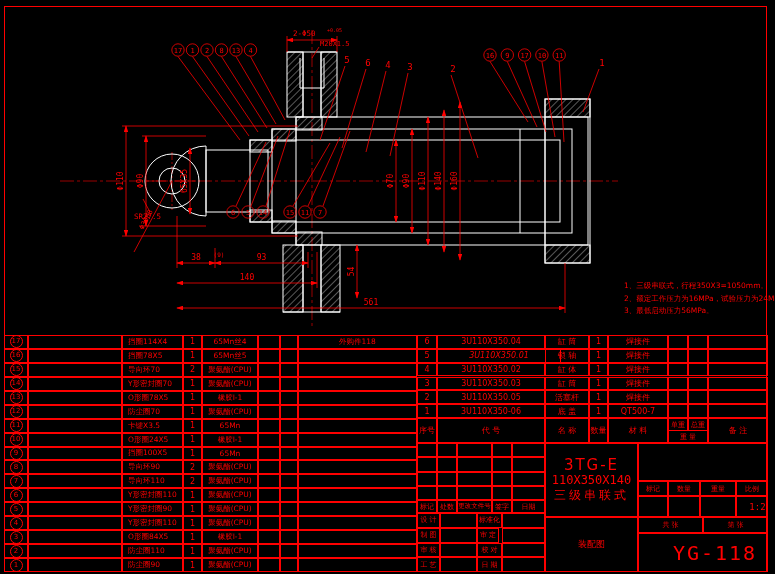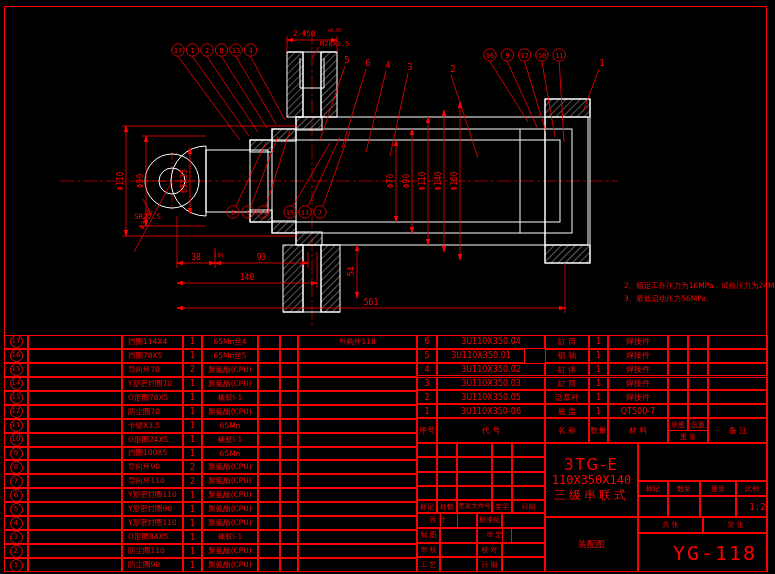--- a/index.html
+++ b/index.html
@@ -183,20 +183,21 @@
       <line x1="293" y1="206" x2="330" y2="143" stroke="#f00" stroke-width="0.8" fill="none"></line>
       <circle cx="305" cy="212" r="6.2" stroke="#f00" stroke-width="0.8" fill="none"></circle>
       <text x="305" y="214.6" fill="#f00" font-size="7" font-family="DejaVu Sans Mono,monospace" text-anchor="middle">11</text>
       <line x1="308" y1="206" x2="340" y2="137" stroke="#f00" stroke-width="0.8" fill="none"></line>
       <circle cx="320" cy="212" r="6.2" stroke="#f00" stroke-width="0.8" fill="none"></circle>
       <text x="320" y="214.6" fill="#f00" font-size="7" font-family="DejaVu Sans Mono,monospace" text-anchor="middle">7</text>
       <line x1="323" y1="206" x2="350" y2="131" stroke="#f00" stroke-width="0.8" fill="none"></line>
     </svg></div>
 
 <div id="notes">
+  <div>1、三级串联式，行程350X3=1050mm。</div>
   <div>2、额定工作压力为16MPa，试验压力为24MPa。</div>
   <div>3、最低启动压力56MPa。</div>
 </div>
 
 <div id="tables">
     <div class="cell" style="left: 4px; top: 335px; width: 24px; height: 13.9412px;">
       <span class="circ">17</span>
     </div>
     <div class="cell" style="left: 28px; top: 335px; width: 94px; height: 13.9412px;"></div>
     <div class="cell l" style="left: 122px; top: 335px; width: 61px; height: 13.9412px; font-size: 7.5px;">挡圈114X4</div>
@@ -367,21 +368,21 @@
     <div class="cell" style="left: 298px; top: 558.059px; width: 119px; height: 13.9412px; font-size: 7.5px;"></div>
     <div class="cell" style="left: 417px; top: 335px; width: 20px; height: 13.8333px;">6</div>
     <div class="cell" style="left: 437px; top: 335px; width: 108px; height: 13.8333px;">3U110X350.04</div>
     <div class="cell" style="left: 545px; top: 335px; width: 44px; height: 13.8333px;">缸 筒</div>
     <div class="cell" style="left: 589px; top: 335px; width: 19px; height: 13.8333px;">1</div>
     <div class="cell" style="left: 608px; top: 335px; width: 60px; height: 13.8333px;">焊接件</div>
     <div class="cell" style="left: 668px; top: 335px; width: 20px; height: 13.8333px;"></div>
     <div class="cell" style="left: 688px; top: 335px; width: 20px; height: 13.8333px;"></div>
     <div class="cell" style="left: 708px; top: 335px; width: 60px; height: 13.8333px;"></div>
     <div class="cell" style="left: 417px; top: 348.833px; width: 20px; height: 13.8333px;">5</div>
-    <div class="cell" style="left: 437px; top: 348.833px; width: 88px; height: 13.8333px;">3U110X350.01</div>
+    <div class="cell" style="left: 437px; top: 348.833px; width: 124px; height: 13.8333px; font-style: italic;">3U110X350.01</div>
     <div class="cell" style="left: 545px; top: 348.833px; width: 44px; height: 13.8333px;">锁 轴</div>
     <div class="cell" style="left: 589px; top: 348.833px; width: 19px; height: 13.8333px;">1</div>
     <div class="cell" style="left: 608px; top: 348.833px; width: 60px; height: 13.8333px;">焊接件</div>
     <div class="cell" style="left: 668px; top: 348.833px; width: 20px; height: 13.8333px;"></div>
     <div class="cell" style="left: 688px; top: 348.833px; width: 20px; height: 13.8333px;"></div>
     <div class="cell" style="left: 708px; top: 348.833px; width: 60px; height: 13.8333px;"></div>
     <div class="cell" style="left: 417px; top: 362.667px; width: 20px; height: 13.8333px;">4</div>
     <div class="cell" style="left: 437px; top: 362.667px; width: 108px; height: 13.8333px;">3U110X350.02</div>
     <div class="cell" style="left: 545px; top: 362.667px; width: 44px; height: 13.8333px;">缸 体</div>
     <div class="cell" style="left: 589px; top: 362.667px; width: 19px; height: 13.8333px;">1</div>
@@ -440,27 +441,27 @@
     <div class="cell" style="left: 417px; top: 485.75px; width: 20px; height: 14.25px;"></div>
     <div class="cell" style="left: 437px; top: 485.75px; width: 20px; height: 14.25px;"></div>
     <div class="cell" style="left: 457px; top: 485.75px; width: 35px; height: 14.25px;"></div>
     <div class="cell" style="left: 492px; top: 485.75px; width: 20px; height: 14.25px;"></div>
     <div class="cell" style="left: 512px; top: 485.75px; width: 33px; height: 14.25px;"></div>
     <div class="cell" style="left: 417px; top: 500px; width: 20px; height: 13px; font-size: 7px;">标记</div>
     <div class="cell" style="left: 437px; top: 500px; width: 20px; height: 13px; font-size: 7px;">处数</div>
     <div class="cell" style="left: 457px; top: 500px; width: 35px; height: 13px; font-size: 6.5px;">更改文件号</div>
     <div class="cell" style="left: 492px; top: 500px; width: 20px; height: 13px; font-size: 7px;">签字</div>
     <div class="cell" style="left: 512px; top: 500px; width: 33px; height: 13px; font-size: 7px;">日期</div>
-    <div class="cell" style="left: 417px; top: 513px; width: 41px; height: 14.75px; font-size: 7px;">设 计</div>
+    <div class="cell" style="left: 417px; top: 513px; width: 23px; height: 14.75px; font-size: 7px;">设 计</div>
     <div class="cell" style="left: 440px; top: 513px; width: 37px; height: 14.75px;"></div>
     <div class="cell" style="left: 477px; top: 513px; width: 25px; height: 14.75px; font-size: 7px;">标准化</div>
     <div class="cell" style="left: 502px; top: 513px; width: 43px; height: 14.75px;"></div>
     <div class="cell" style="left: 417px; top: 527.75px; width: 23px; height: 14.75px; font-size: 7px;">制 图</div>
     <div class="cell" style="left: 440px; top: 527.75px; width: 37px; height: 14.75px;"></div>
-    <div class="cell" style="left: 477px; top: 527.75px; width: 35px; height: 14.75px; font-size: 7px;">审 定</div>
+    <div class="cell" style="left: 477px; top: 527.75px; width: 22px; height: 14.75px; font-size: 7px;">审 定</div>
     <div class="cell" style="left: 502px; top: 527.75px; width: 43px; height: 14.75px;"></div>
     <div class="cell" style="left: 417px; top: 542.5px; width: 23px; height: 14.75px; font-size: 7px;">审 核</div>
     <div class="cell" style="left: 440px; top: 542.5px; width: 37px; height: 14.75px;"></div>
     <div class="cell" style="left: 477px; top: 542.5px; width: 25px; height: 14.75px; font-size: 7px;">校 对</div>
     <div class="cell" style="left: 502px; top: 542.5px; width: 43px; height: 14.75px;"></div>
     <div class="cell" style="left: 417px; top: 557.25px; width: 23px; height: 14.75px; font-size: 7px;">工 艺</div>
     <div class="cell" style="left: 440px; top: 557.25px; width: 37px; height: 14.75px;"></div>
     <div class="cell" style="left: 477px; top: 557.25px; width: 25px; height: 14.75px; font-size: 7px;">日 期</div>
     <div class="cell" style="left: 502px; top: 557.25px; width: 43px; height: 14.75px;"></div>
     <div class="cell bigcell" style="left: 545px; top: 443px; width: 93px; height: 74px;">

